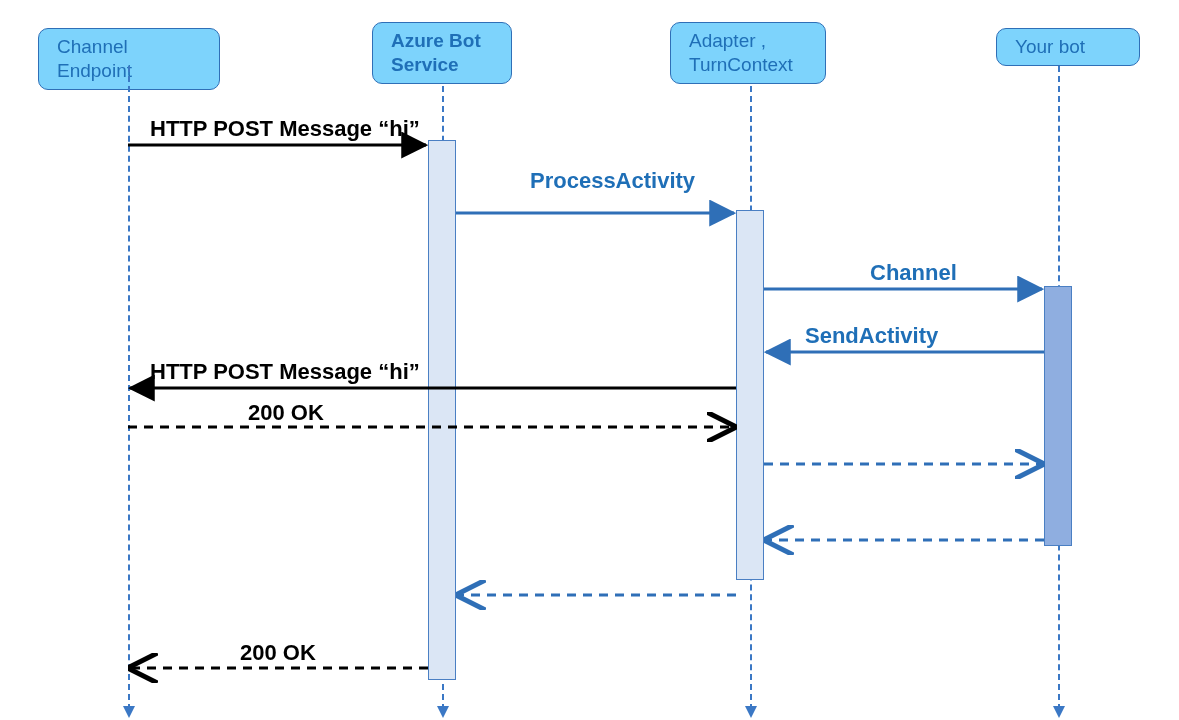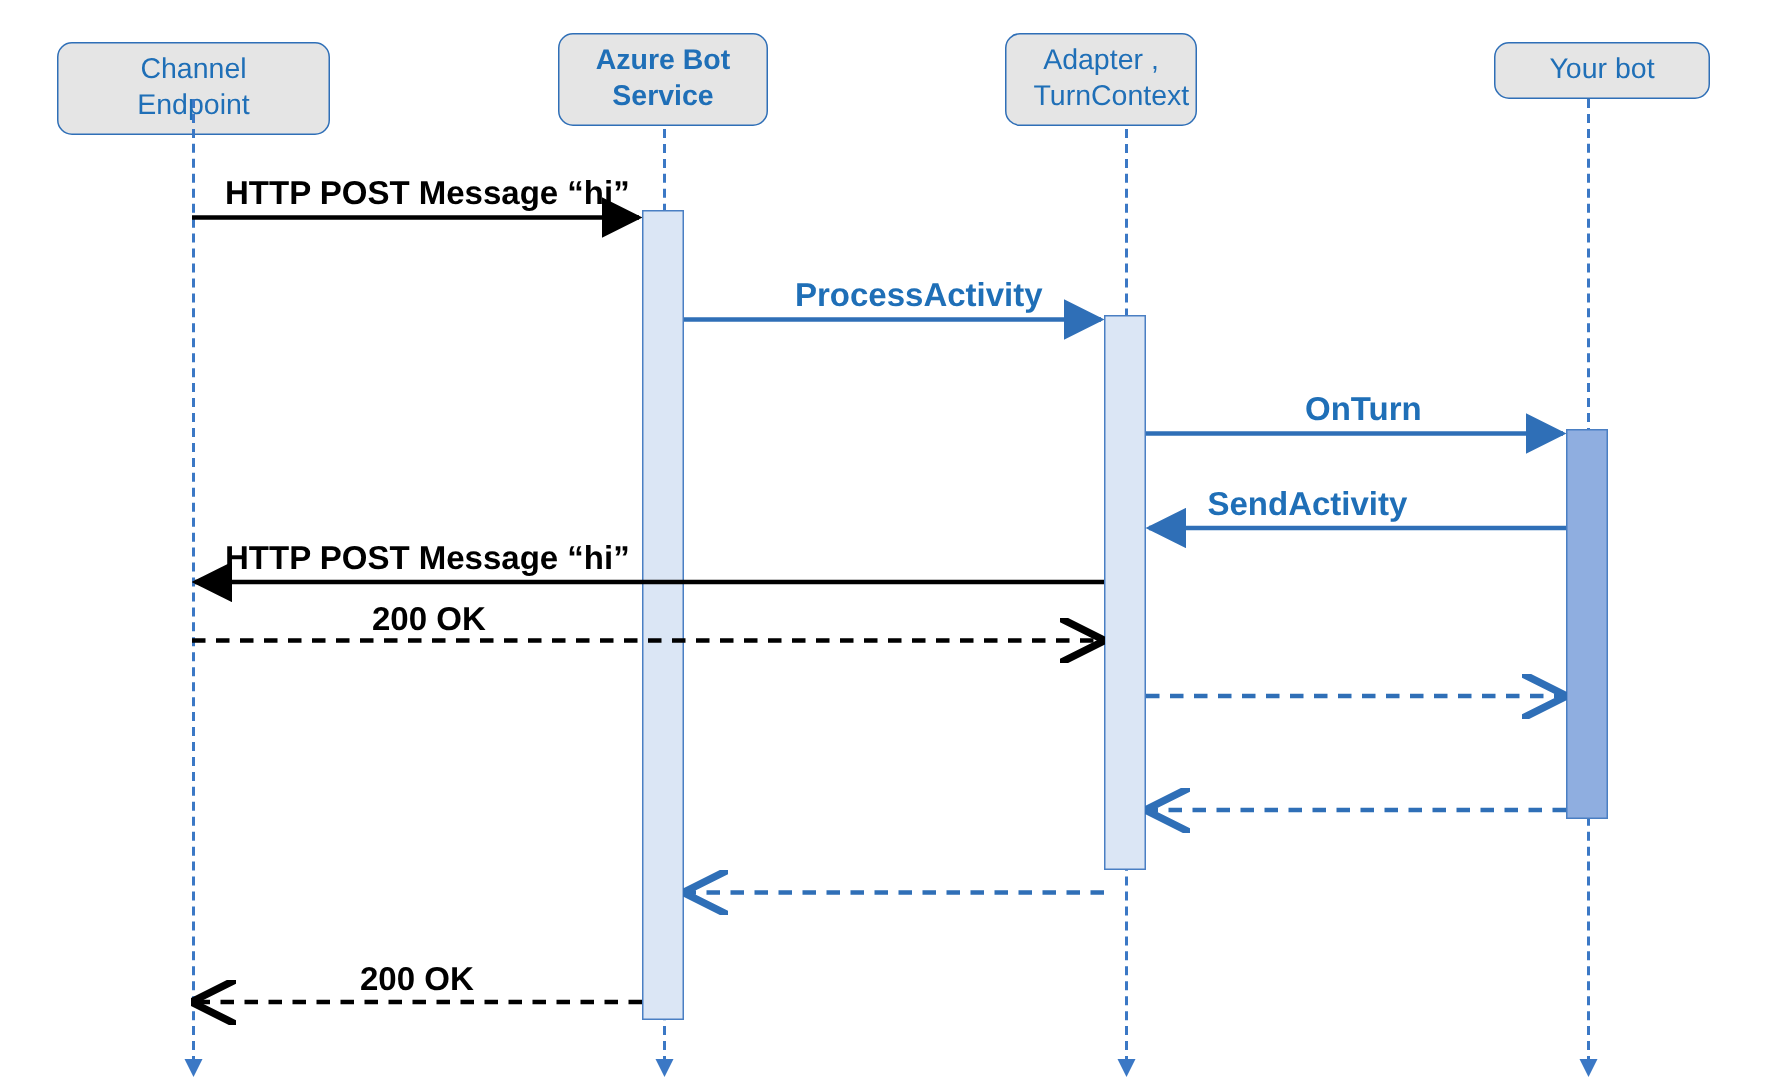--- a/index.html
+++ b/index.html
@@ -13,22 +13,21 @@
     overflow: hidden;
   }
   .participant {
     position: absolute;
     top: 22px;
     border: 1.5px solid #2f6fb7;
     border-radius: 10px;
     padding: 6px 18px;
     color: #1f6fb7;
     font-size: 19px;
-    text-align: center;
-    background: #e5e5e5;
+    background: #7dd3fc;
     box-sizing: border-box;
     line-height: 1.25;
   }
   .lifeline {
     position: absolute;
     top: 86px;
     bottom: 10px;
     width: 0;
     border-left: 2.5px dashed #3b78c5;
   }
@@ -70,21 +69,21 @@
 <body>
 
 <div class="participant" style="left:38px; width:182px; top:28px;">
   <span>Channel Endpoint</span>
 </div>
 
 <div class="participant" style="left:372px; width:140px;font-weight:bold;">
   <span>Azure Bot<br>Service</span>
 </div>
 
-<div class="participant" style="left:670px; width:128px;">
+<div class="participant" style="left:670px; width:156px;">
   <span>Adapter ,<br>TurnContext</span>
 </div>
 
 <div class="participant" style="left:996px; width:144px; top:28px;">
   <span>Your bot</span>
 </div>
 
 <div class="lifeline" style="left:128px; top:66px;"></div>
 <div class="lifeline-arrowhead" style="left:129px;"></div>
 
@@ -135,23 +134,23 @@
 
   <line x1="1044" y1="540" x2="766" y2="540" stroke="#2f6fb7" stroke-width="3" stroke-dasharray="9 7" marker-end="url(#arrow-blue-open)"></line>
 
   <line x1="736" y1="595" x2="458" y2="595" stroke="#2f6fb7" stroke-width="3" stroke-dasharray="9 7" marker-end="url(#arrow-blue-open)"></line>
 
   <line x1="428" y1="668" x2="130" y2="668" stroke="#000000" stroke-width="3" stroke-dasharray="9 7" marker-end="url(#arrow-black-open)"></line>
 </svg>
 
 <div class="msg-label msg-black" style="left:150px; top:116px;">HTTP POST Message “hi”</div>
 
-<div class="msg-label msg-blue" style="left:530px; top:184px;">ProcessActivity</div>
+<div class="msg-label msg-blue" style="left:530px; top:168px;">ProcessActivity</div>
 
-<div class="msg-label msg-blue" style="left:870px; top:260px;">OnTurn</div>
+<div class="msg-label msg-blue" style="left:870px; top:260px;">Channel</div>
 
 <div class="msg-label msg-blue" style="left:805px; top:323px;">SendActivity</div>
 
 <div class="msg-label msg-black" style="left:150px; top:359px;">HTTP POST Message “hi”</div>
 
 <div class="msg-label msg-black" style="left:248px; top:400px;">200 OK</div>
 
 <div class="msg-label msg-black" style="left:240px; top:640px;">200 OK</div>
 
 </body></html>

